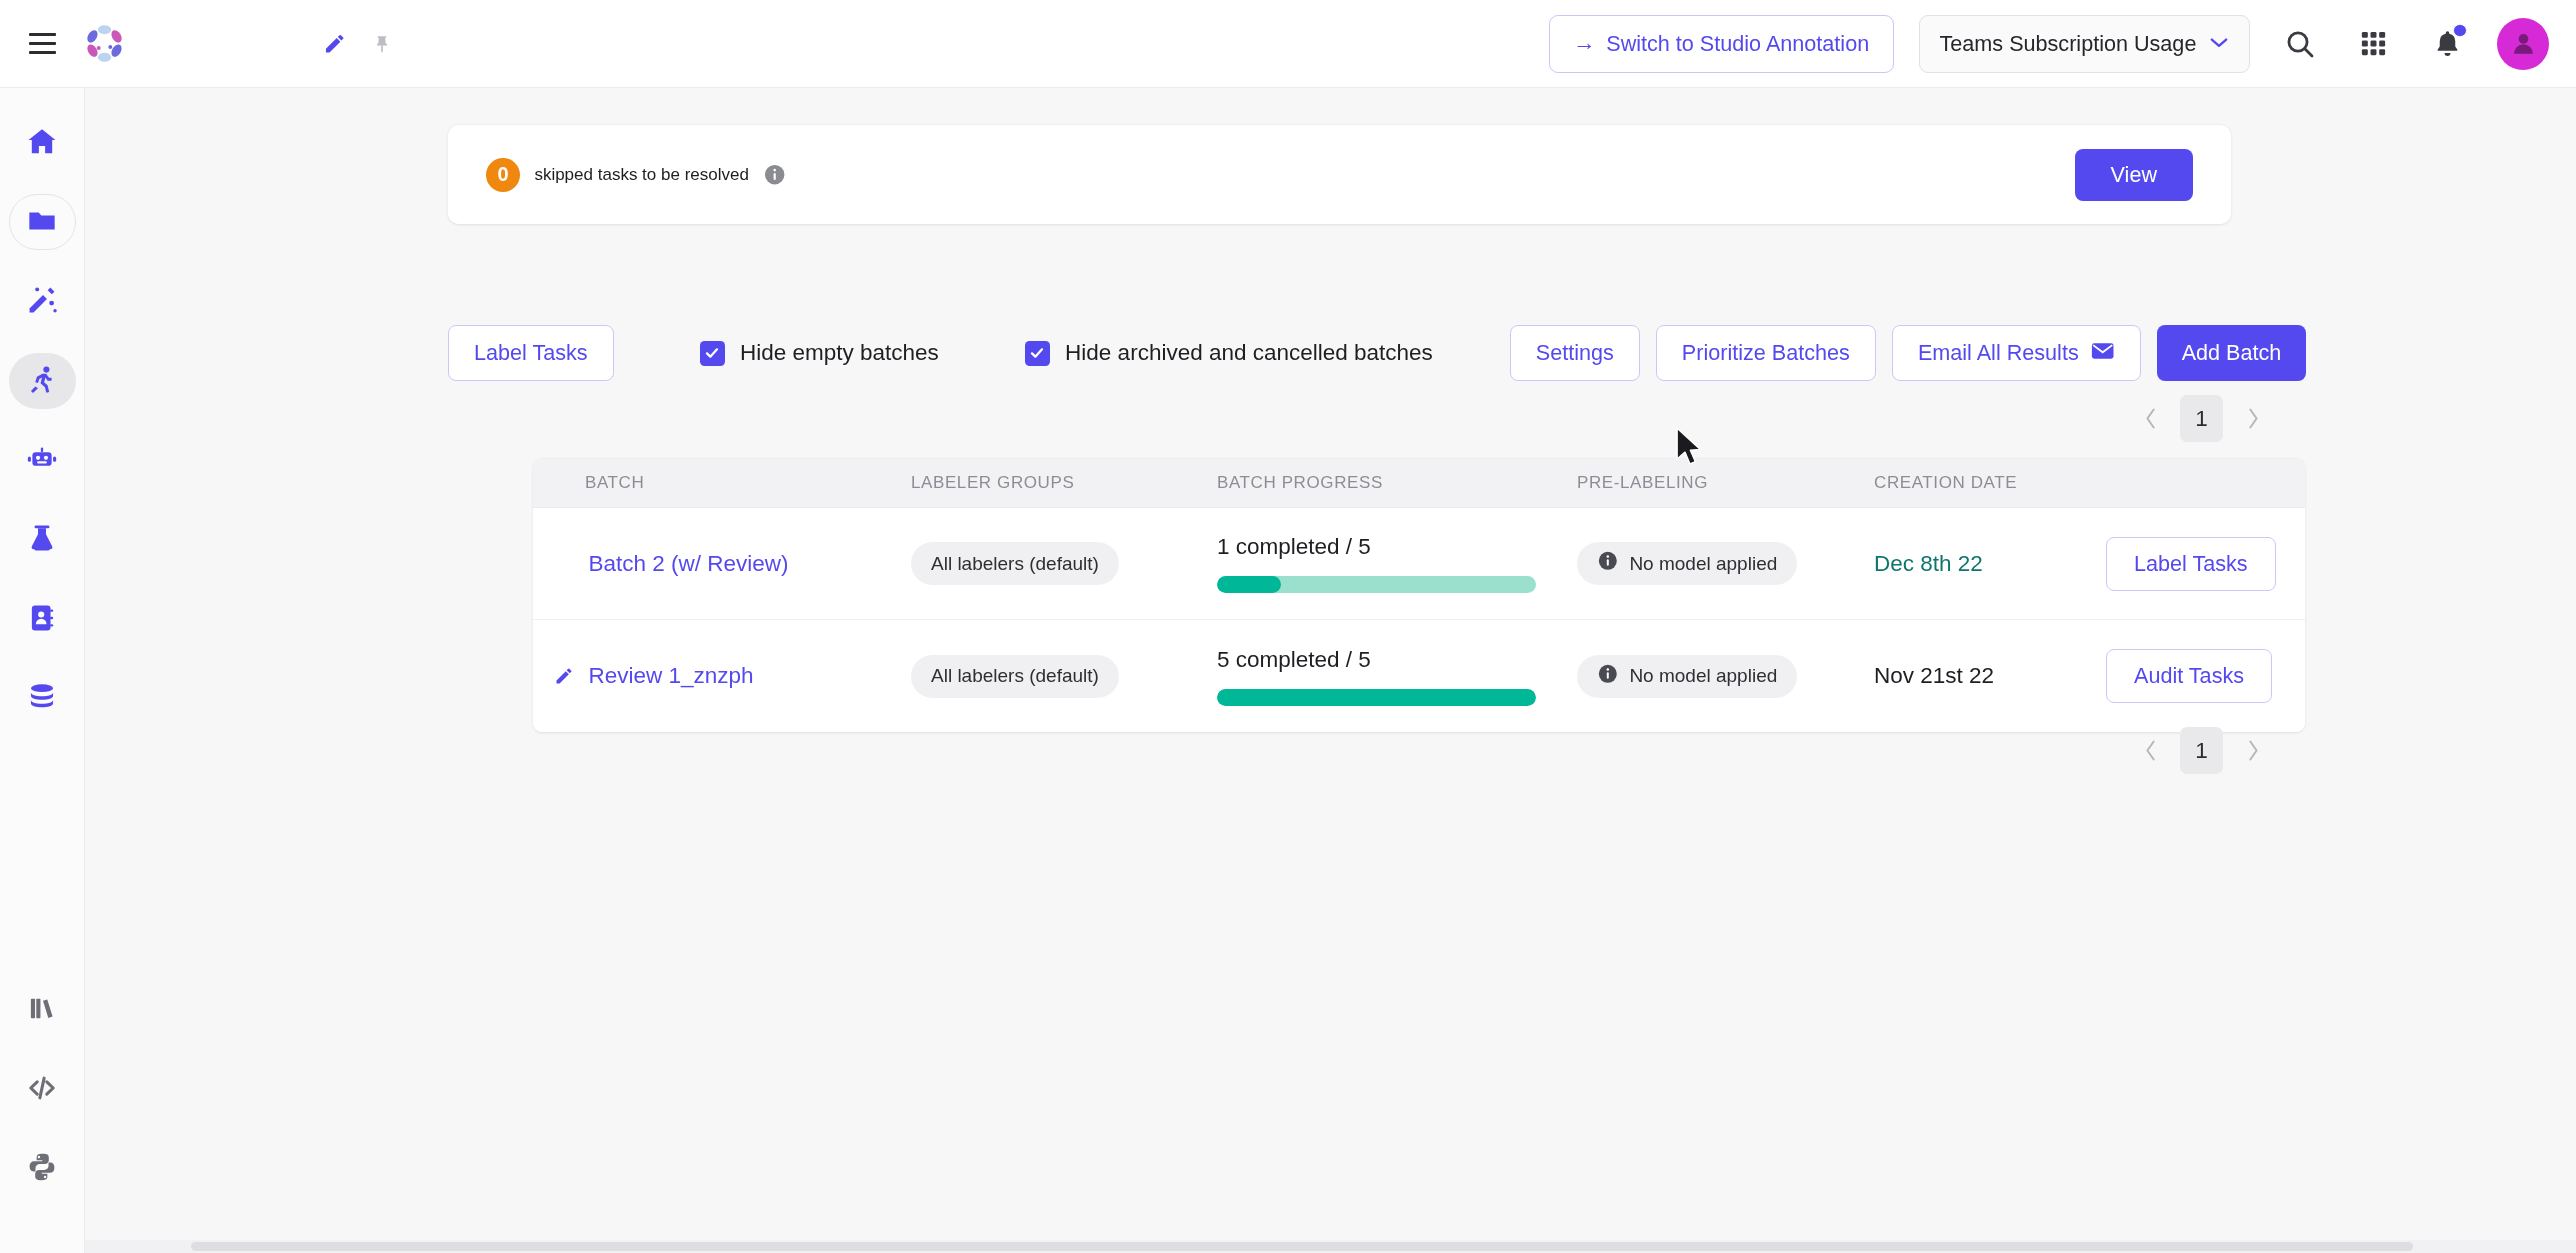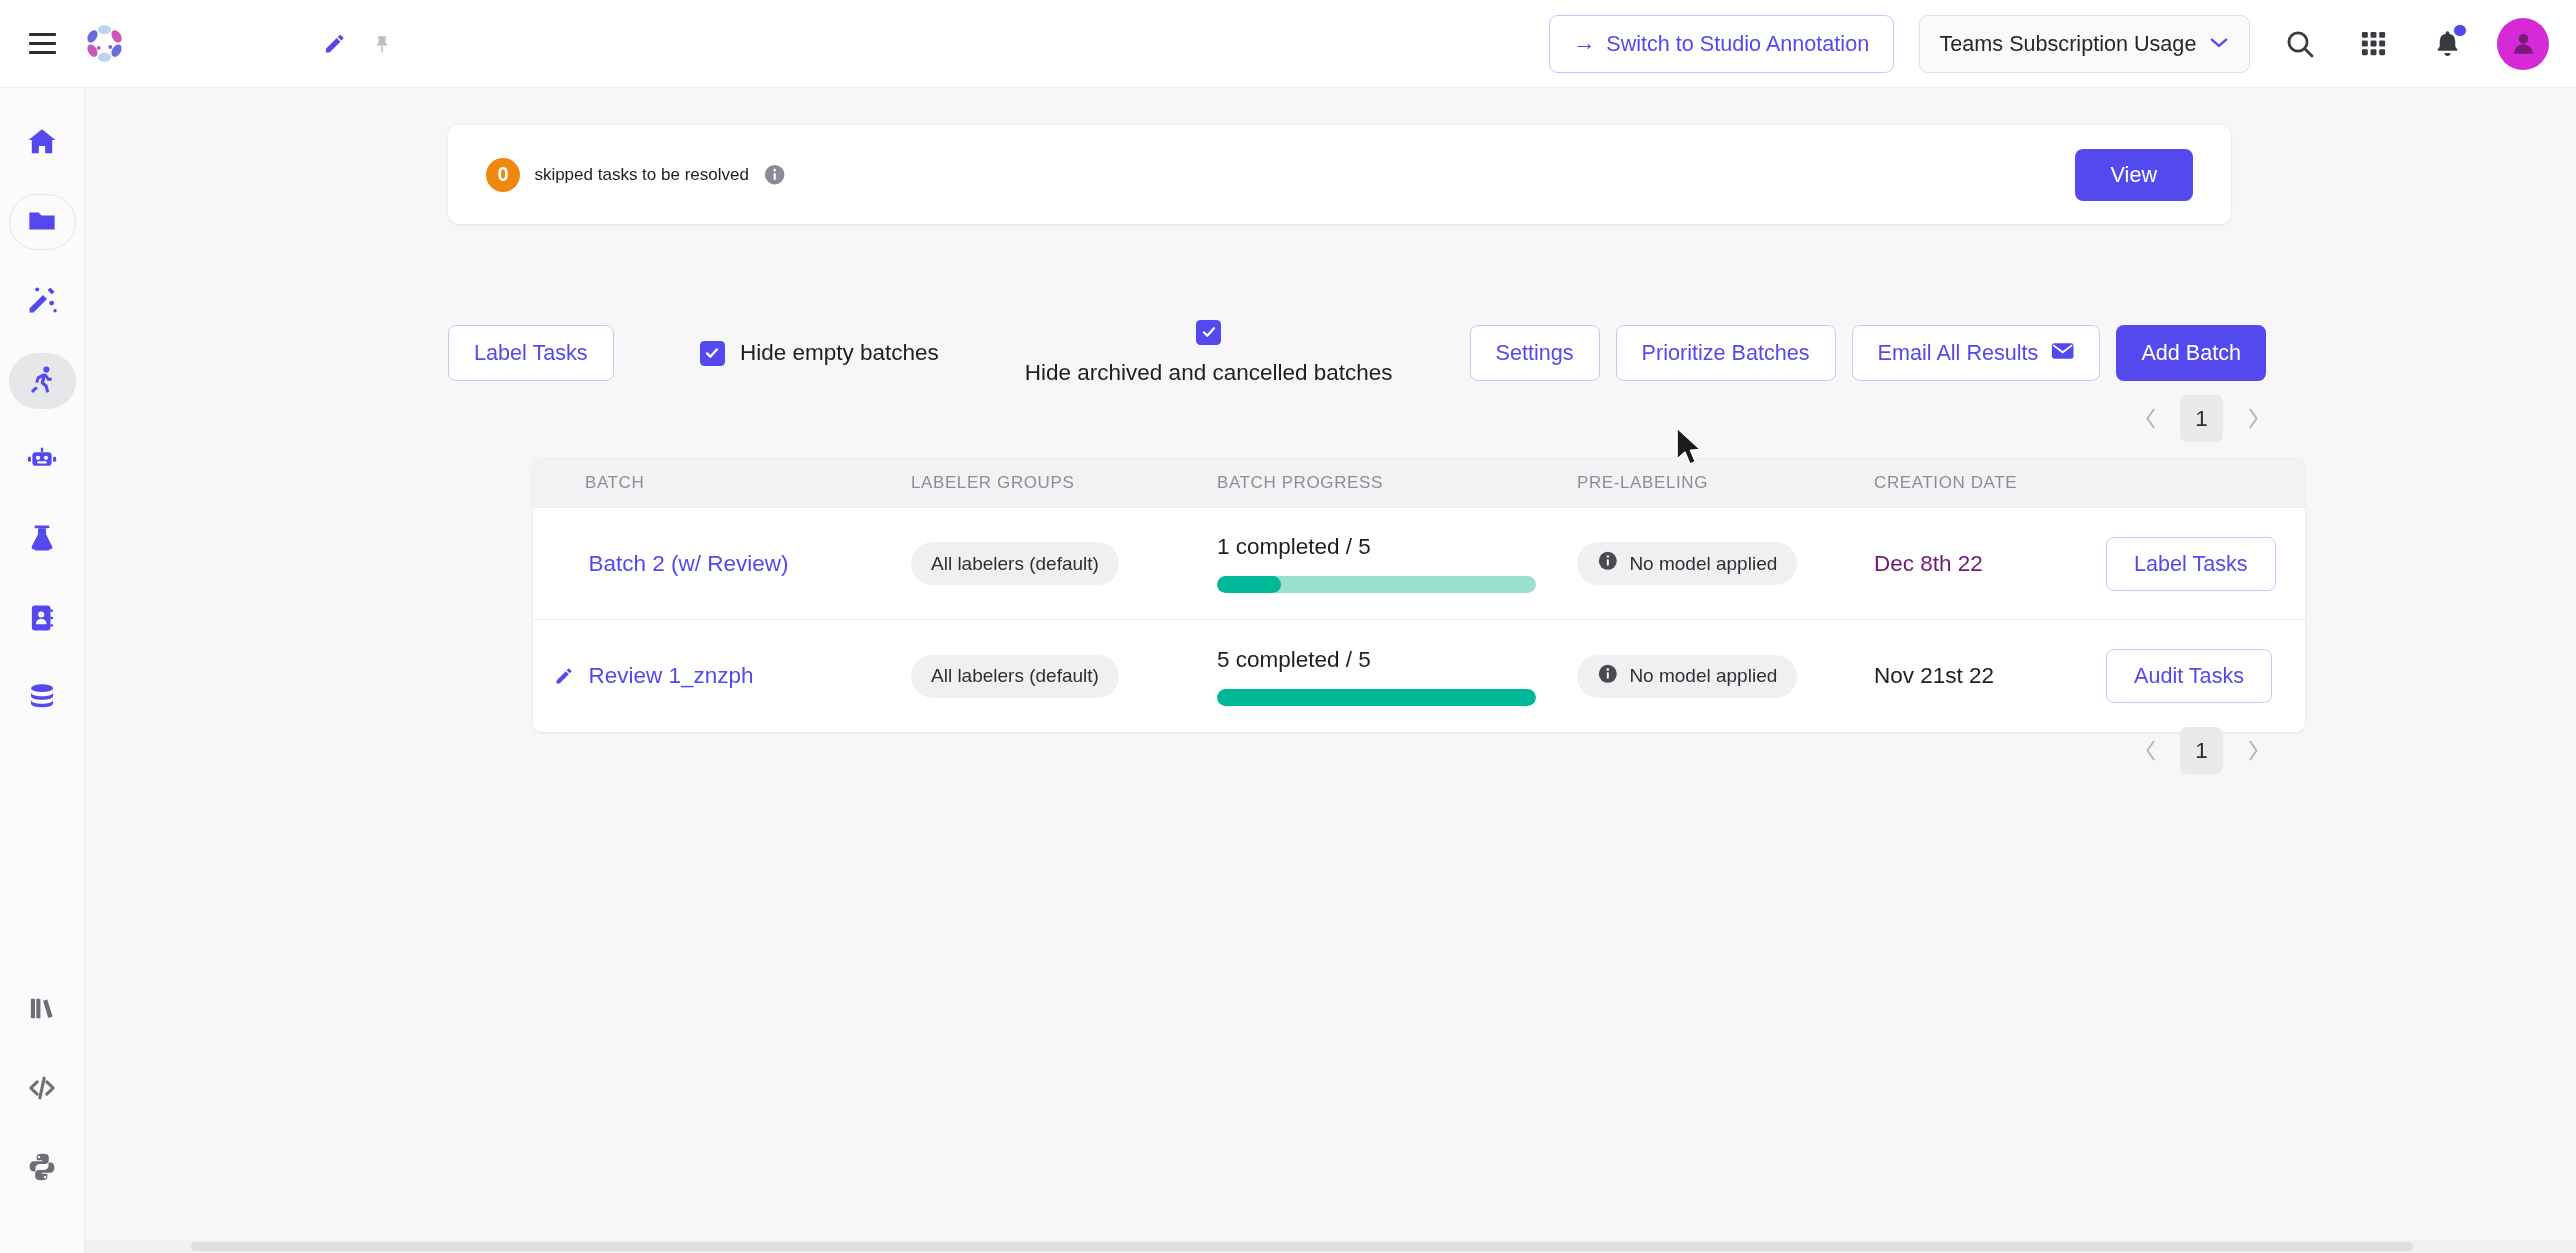--- a/index.html
+++ b/index.html
@@ -478,21 +478,21 @@
 
     <div class="chk-wrap" style="margin-left:86px;">
       <span class="chkbox">
         <svg width="16" height="16" viewBox="0 0 24 24" fill="none" stroke="#fff" stroke-width="3.4" stroke-linecap="round" stroke-linejoin="round">
             <path d="M4.5 12.5l5 5 10-11"></path>
           </svg>
       </span>
       <span class="chk-label">Hide empty batches</span>
     </div>
 
-    <div class="chk-wrap" style="margin-left:86px;flex-direction:column;">
+    <div class="chk-wrap" style="margin-left:86px;">
       <span class="chkbox">
         <svg width="16" height="16" viewBox="0 0 24 24" fill="none" stroke="#fff" stroke-width="3.4" stroke-linecap="round" stroke-linejoin="round">
             <path d="M4.5 12.5l5 5 10-11"></path>
           </svg>
       </span>
       <span class="chk-label">Hide archived and cancelled batches</span>
     </div>
 
     <button class="btn-outline" style="margin-left:77px;">Settings</button>
     <button class="btn-outline" style="margin-left:16px;">Prioritize Batches</button>
@@ -559,21 +559,21 @@
           <span>
             <svg width="21.6" height="21.6" viewBox="0 0 24 24">
                 <circle cx="12" cy="12" r="10" fill="#4a4a52"></circle>
                 <rect x="10.9" y="10.2" width="2.2" height="7.2" rx="1.1" fill="#fff"></rect>
                 <circle cx="12" cy="7.2" r="1.4" fill="#fff"></circle>
               </svg>
           </span>
           <span>No model applied</span>
         </span>
       </div>
-      <div class="c-date" style="font-size:22.5px;color:#701a75;">Dec 8th 22</div>
+      <div class="c-date" style="font-size:22.5px;color:#0f766e;">Dec 8th 22</div>
       <div class="c-act">
         <button class="btn-row">Label Tasks</button>
       </div>
     </div>
 
     <div class="trow">
       <div class="c-batch">
         <div class="batch-cell">
           <span class="batch-pencil">
             <svg width="20" height="20" viewBox="0 0 24 24" fill="#5449ef">

